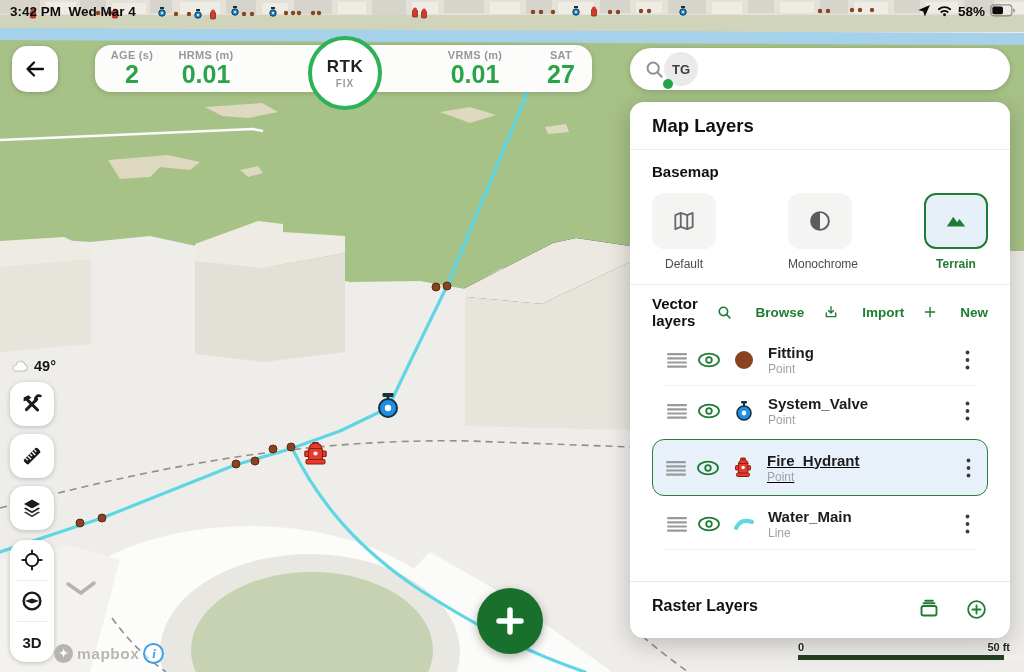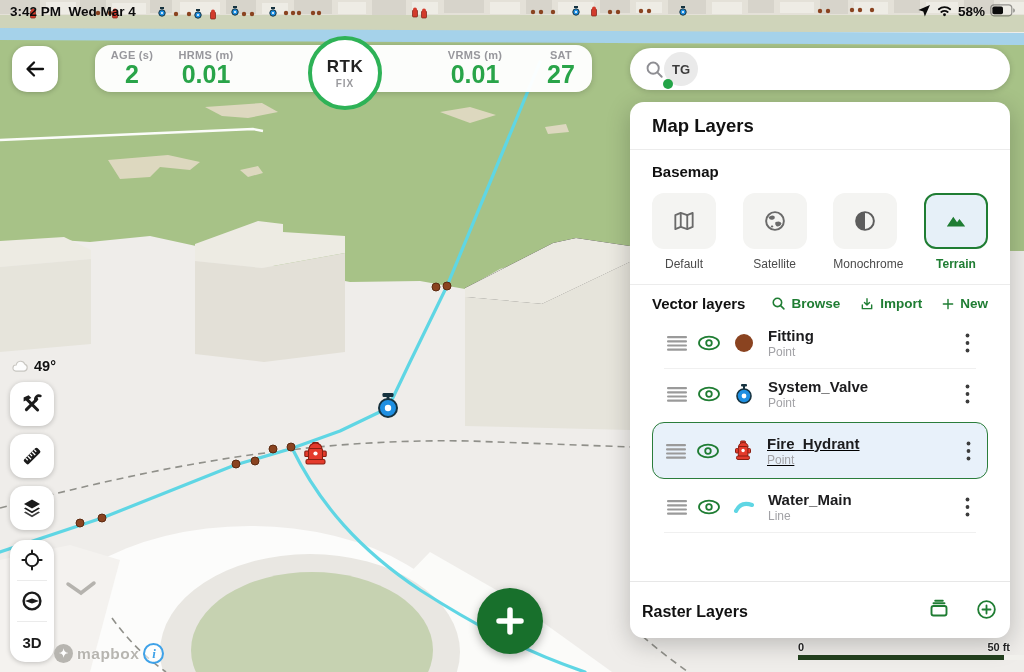--- a/index.html
+++ b/index.html
@@ -54,34 +54,34 @@
   .bm-card{height:56px;border-radius:12px;background:#f4f4f2;display:flex;align-items:center;justify-content:center;
            box-sizing:border-box;}
   .bm-option.selected .bm-card{background:#e6f0f8;border:2px solid #1f7d33;}
   .bm-label{margin-top:8px;font-size:12px;color:#4b4b4b;}
   .bm-option.selected .bm-label{color:#1f7d33;font-weight:800;}
   .hdiv{height:1px;background:#ececec;}
   .vector-section{padding:10px 22px 0;}
   .vs-header{display:flex;align-items:center;}
   .vs-title{font-size:15px;font-weight:800;color:#111;flex:1;}
   .vs-actions{display:flex;gap:19px;}
-  .vs-action{display:flex;align-items:center;gap:5px;color:#1f7d33;font-size:13.5px;font-weight:700;cursor:pointer;}
+  .vs-action{display:flex;align-items:center;gap:23px;color:#1f7d33;font-size:13.5px;font-weight:700;cursor:pointer;}
   .layers-list{margin-top:6px;}
   .layer-row{display:flex;align-items:center;height:50px;padding:0 6px 0 8px;margin:0 2px;}
   .layer-row.selected{border:1.5px solid #2b7d3b;border-radius:12px;background:#e8f1fa;height:55px;margin:3px 0;text-decoration:underline;}
   .row-divider{height:1px;background:#f0f0f0;margin:0 12px;}
   .cell-handle{width:30px;display:flex;justify-content:center;}
   .cell-eye{width:34px;display:flex;justify-content:center;}
   .cell-swatch{width:36px;display:flex;justify-content:center;}
   .layer-text{flex:1;margin-left:6px;}
   .layer-name{font-size:15px;font-weight:700;color:#1c1c1e;}
   .layer-type{font-size:12px;color:#a2a2a6;margin-top:1px;}
   .cell-kebab{width:26px;display:flex;justify-content:center;cursor:pointer;}
-  .raster-section{margin-top:auto;border-top:1px solid #e7e7e7;padding:15px 12px 17px;
-                  display:flex;align-items:flex-end;}
+  .raster-section{margin-top:auto;border-top:1px solid #e7e7e7;padding:15px 22px 17px;
+                  display:flex;align-items:flex-start;}
   .raster-title{font-size:16px;font-weight:800;color:#111;flex:1;}
   .raster-icons{display:flex;gap:24px;align-items:center;}
 
   
   .weather{position:absolute;left:11px;top:358px;display:flex;align-items:center;gap:4px;z-index:20;}
   .weather .temp{font-size:14.5px;font-weight:800;color:#111;text-shadow:0 0 3px rgba(255,255,255,.8);}
   .tool-btn-1{left:10px;top:382px;width:44px;height:44px;}
   .tool-btn-2{left:10px;top:434px;width:44px;height:44px;}
   .tool-btn-3{left:10px;top:486px;width:44px;height:44px;}
   .nav-pill{position:absolute;left:10px;top:540px;width:44px;background:#fff;border-radius:15px;
@@ -402,31 +402,20 @@
                 <path d="M9 4.5 V17.5 M15 6.5 V19.5"></path>
               </svg>
         </span>
           </div>
         <div class="bm-label">Default</div>
       </div>
       <div class="bm-option">
         <div class="bm-card">
             <span>
           <svg width="26" height="26" viewBox="0 0 24 24">
-                <circle cx="12" cy="12" r="8.2" stroke="#6a6a6a" stroke-width="1.8" fill="none"></circle>
-                <path d="M6,8.5 q3,-2.5 5.5,-1 q1,2 -1.2,3.2 q-3.3,1 -4.3,-2.2z M12.5,13 q4,-1.5 5.5,1 q-1,3.2 -4.2,3 q-2.3,-1.6 -1.3,-4z M9,16 q1.5,0 1.5,1.5 q-1.5,1 -2.5,-.2z" fill="#6a6a6a"></path>
-              </svg>
-        </span>
-          </div>
-        <div class="bm-label">Satellite</div>
-      </div>
-      <div class="bm-option">
-        <div class="bm-card">
-            <span>
-          <svg width="26" height="26" viewBox="0 0 24 24">
                 <circle cx="12" cy="12" r="8.2" stroke="#5d5d5d" stroke-width="1.8" fill="none"></circle>
                 <path d="M12,3.8 A8.2,8.2 0 0 0 12,20.2 Z" fill="#5d5d5d"></path>
               </svg>
         </span>
           </div>
         <div class="bm-label">Monochrome</div>
       </div>
       <div class="bm-option selected">
         <div class="bm-card">
             <span>

